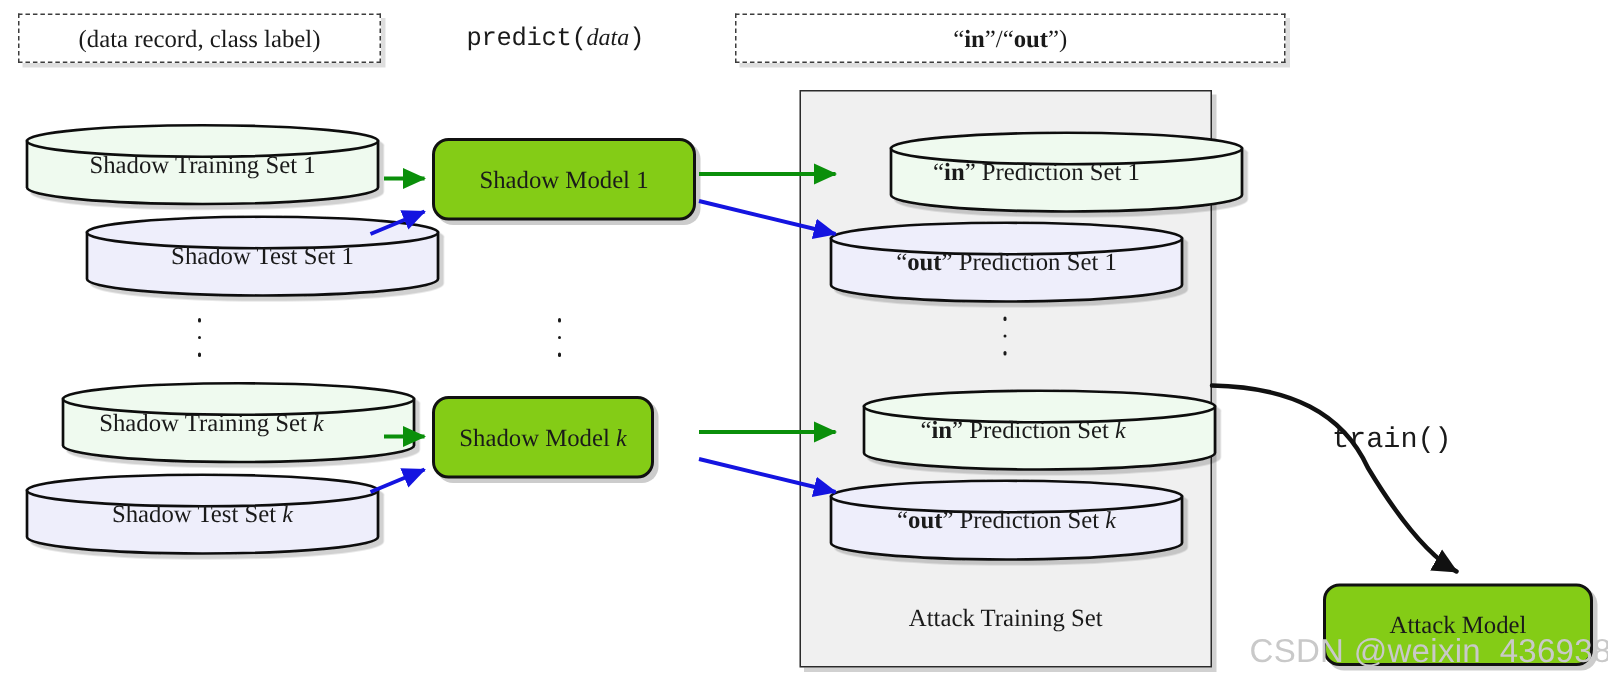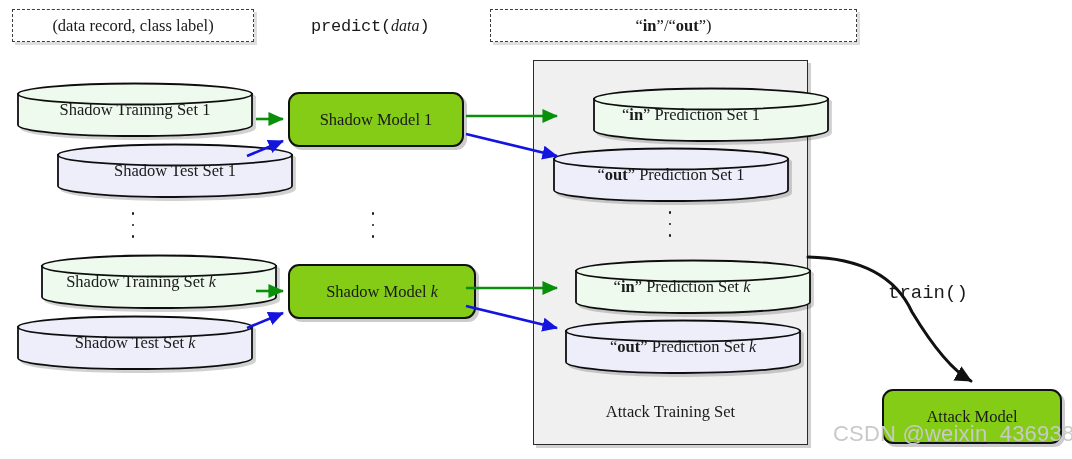--- a/index.html
+++ b/index.html
@@ -240,21 +240,21 @@
       <g filter="url(#sh6)">
         <path d="M1,11 L1,42 A117,11 0 0 0 235,42 L235,11 Z" fill="#eeeefb" stroke="#111" stroke-width="1.8"></path>
         <ellipse cx="118" cy="11" rx="117" ry="10.5" fill="#eeeefb" stroke="#111" stroke-width="1.8"></ellipse>
       </g>
     </svg>
     <div class="lbl" style="top:17px;">
       <span>Shadow Test Set </span><span class="it">k</span>
     </div>
   </div>
 
-  <div class="rbox model" style="left:288px;top:264px;width:188px;height:55px;">
+  <div class="rbox model" style="left:288px;top:264px;width:148px;height:55px;">
     <span>
       <span>Shadow Model </span><span class="it">k</span>
     </span>
   </div>
 
   <div class="cyl" style="left:553px;top:260px;width:236px;height:53px;padding-left:22px;">
     <svg width="236" height="53" viewBox="0 0 236 53">
       <defs>
         <filter id="sh7" x="-20%" y="-20%" width="160%" height="170%">
           <feDropShadow dx="3" dy="3" stdDeviation="0" flood-color="#000" flood-opacity="0.18"></feDropShadow>
@@ -263,21 +263,21 @@
       <g filter="url(#sh7)">
         <path d="M1,11 L1,42 A117,11 0 0 0 235,42 L235,11 Z" fill="#effaef" stroke="#111" stroke-width="1.8"></path>
         <ellipse cx="118" cy="11" rx="117" ry="10.5" fill="#effaef" stroke="#111" stroke-width="1.8"></ellipse>
       </g>
     </svg>
     <div class="lbl" style="top:17px;">
       <span>“</span><span class="bd">in</span><span>”</span><span> Prediction Set </span><span class="it">k</span>
     </div>
   </div>
 
-  <div class="cyl" style="left:553px;top:320px;width:236px;height:53px;margin-left:12px;">
+  <div class="cyl" style="left:553px;top:320px;width:236px;height:53px;">
     <svg width="236" height="53" viewBox="0 0 236 53">
       <defs>
         <filter id="sh8" x="-20%" y="-20%" width="160%" height="170%">
           <feDropShadow dx="3" dy="3" stdDeviation="0" flood-color="#000" flood-opacity="0.18"></feDropShadow>
         </filter>
       </defs>
       <g filter="url(#sh8)">
         <path d="M1,11 L1,42 A117,11 0 0 0 235,42 L235,11 Z" fill="#eeeefb" stroke="#111" stroke-width="1.8"></path>
         <ellipse cx="118" cy="11" rx="117" ry="10.5" fill="#eeeefb" stroke="#111" stroke-width="1.8"></ellipse>
       </g>

